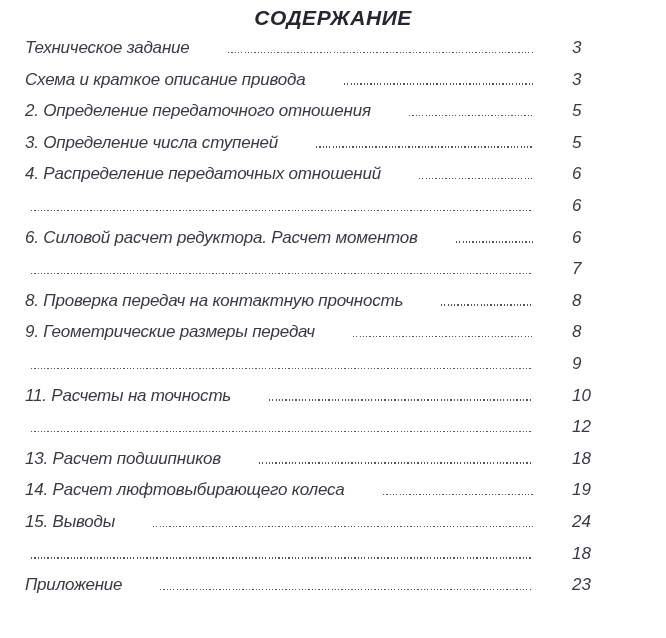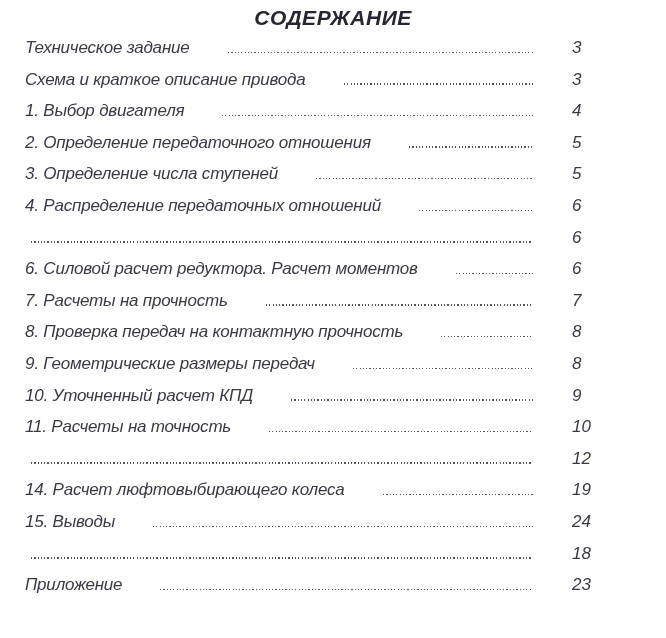--- a/index.html
+++ b/index.html
@@ -74,25 +74,20 @@
     <span class="leader"></span>
     <span class="num">3</span>
   </div>
 
   <div class="row">
     <span class="label">Схема и краткое описание привода</span>
     <span class="leader"></span>
     <span class="num">3</span>
   </div>
 
-  <div class="row">
-    <span class="label">1. Выбор двигателя</span>
-    <span class="leader"></span>
-    <span class="num">4</span>
-  </div>
 
   <div class="row">
     <span class="label">2. Определение передаточного отношения</span>
     <span class="leader"></span>
     <span class="num">5</span>
   </div>
 
   <div class="row">
     <span class="label">3. Определение числа ступеней</span>
     <span class="leader"></span>
@@ -110,54 +105,57 @@
     <span class="num">6</span>
   </div>
 
   <div class="row">
     <span class="label">6. Силовой расчет редуктора. Расчет моментов</span>
     <span class="leader"></span>
     <span class="num">6</span>
   </div>
 
   <div class="row">
-    <span class="label">7. Расчеты на прочность</span>
     <span class="leader"></span>
     <span class="num">7</span>
   </div>
 
   <div class="row">
     <span class="label">8. Проверка передач на контактную прочность</span>
     <span class="leader"></span>
     <span class="num">8</span>
   </div>
 
   <div class="row">
     <span class="label">9. Геометрические размеры передач</span>
     <span class="leader"></span>
     <span class="num">8</span>
   </div>
 
   <div class="row">
-    <span class="label">10. Уточненный расчет КПД</span>
     <span class="leader"></span>
     <span class="num">9</span>
   </div>
 
   <div class="row">
     <span class="label">11. Расчеты на точность</span>
     <span class="leader"></span>
     <span class="num">10</span>
   </div>
 
   <div class="row">
     <span class="leader"></span>
     <span class="num">12</span>
   </div>
 
+  <div class="row">
+    <span class="label">13. Расчет подшипников</span>
+    <span class="leader"></span>
+    <span class="num">18</span>
+  </div>
 
   <div class="row">
     <span class="label">14. Расчет люфтовыбирающего колеса</span>
     <span class="leader"></span>
     <span class="num">19</span>
   </div>
 
   <div class="row">
     <span class="label">15. Выводы</span>
     <span class="leader"></span>

